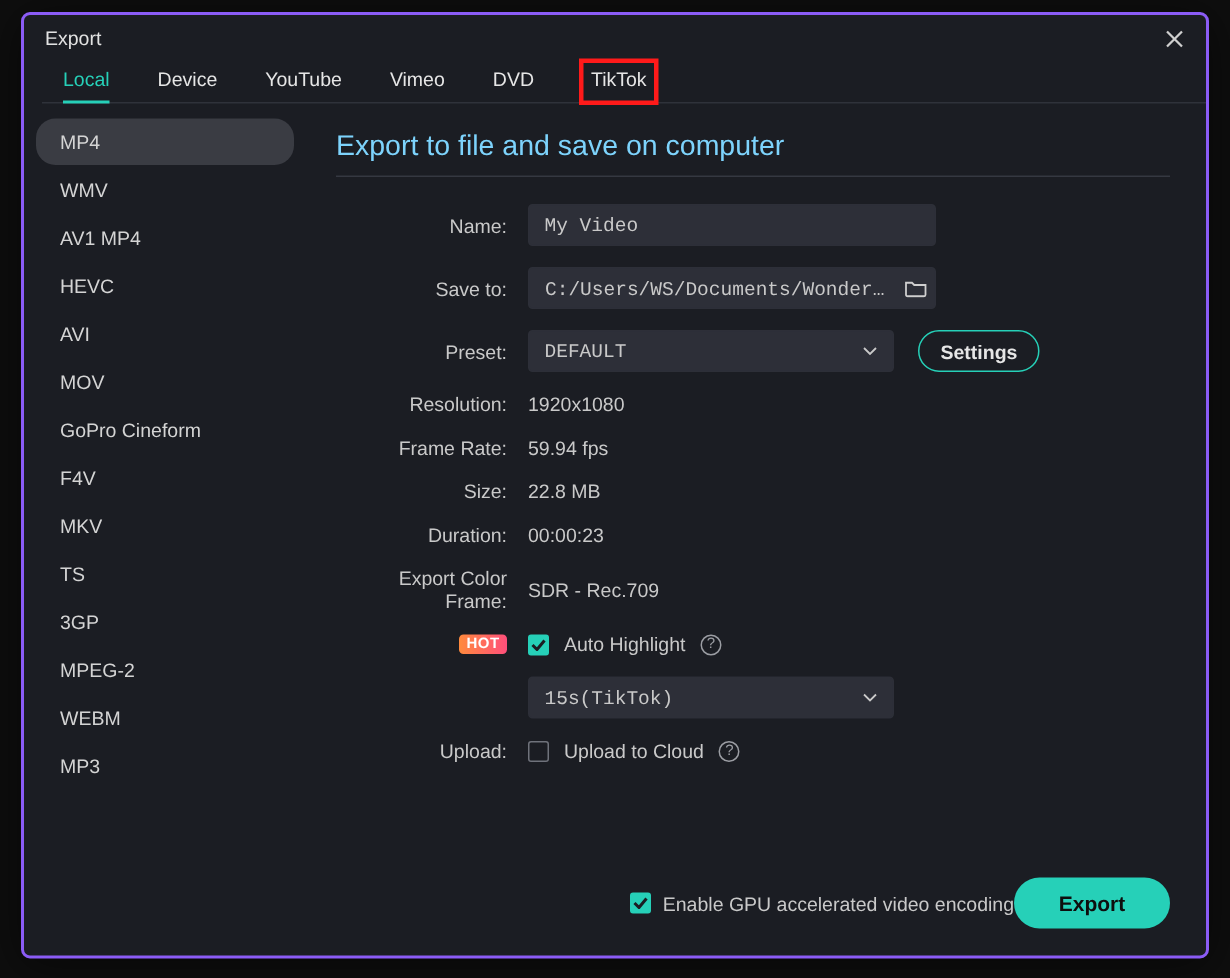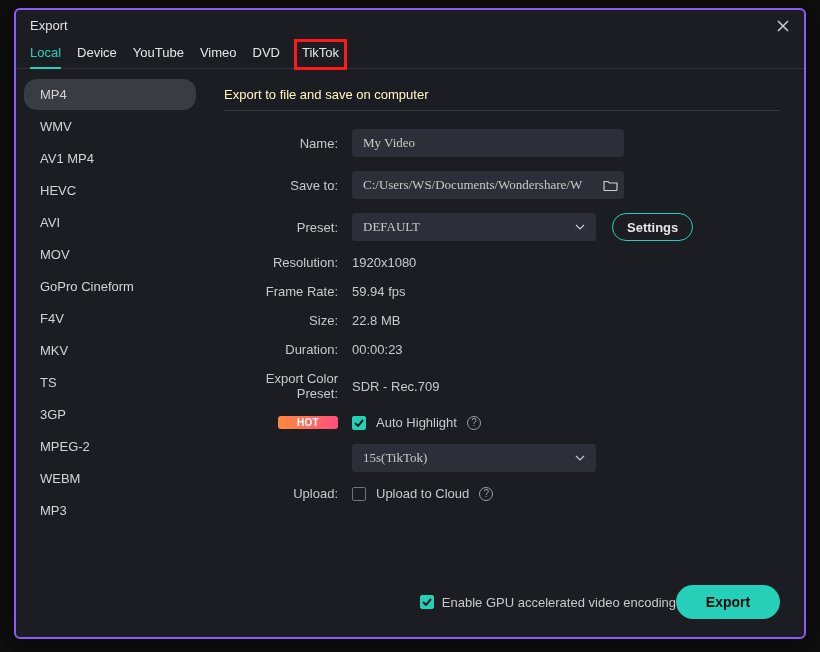--- a/index.html
+++ b/index.html
@@ -30,23 +30,24 @@
   }
   .title { font-size: 13px; color: #e2e2e2; }
   .close-icon {
     width: 14px; height: 14px;
     cursor: pointer;
     color: #cfcfcf;
   }
   .close-icon svg { width: 14px; height: 14px; }
   .tabs {
     display: flex;
-    gap: 16px;
+    gap: 32px;
     padding: 10px 14px 0 14px;
     border-bottom: 1px solid #2f323a;
+    margin-left: 12px;
   }
   .tab {
     padding-bottom: 8px;
     cursor: pointer;
     color: #e6e6e6;
     font-size: 13px;
     position: relative;
   }
   .tab.active {
     color: #26d0b8;
@@ -78,22 +79,22 @@
     font-size: 13px;
     margin-bottom: 1px;
   }
   .sidebar-item.active { background: #3a3c43; }
   .main {
     flex: 1;
     padding: 18px 30px 0 20px;
     position: relative;
   }
   .section-heading {
-    color: #fef9c3;
-    font-size: 13px;
+    color: #7dd3fc;
+    font-size: 19px;
     padding-bottom: 8px;
     border-bottom: 1px solid #353841;
     margin-bottom: 18px;
     margin-right: -6px;
   }
   .form-row {
     display: flex;
     align-items: center;
     margin-bottom: 14px;
   }
@@ -106,21 +107,21 @@
   }
   .form-value { color:#c9c9c9; font-size:13px; }
   .text-input, .select-input {
     background: #2d2f38;
     border: 1px solid #2d2f38;
     border-radius: 3px;
     color: #c9c9c9;
     height: 28px;
     padding: 0 10px;
     font-size: 13px;
-    font-family: Liberation Serif, serif;
+    font-family: Liberation Mono, monospace;
   }
   .text-input { width: 272px; }
   .path-input-wrap {
     position: relative; width: 272px;
   }
   .path-input { width: 272px; padding-right: 30px; text-overflow: ellipsis; white-space: nowrap; overflow:hidden; }
   .folder-icon {
     position: absolute; right: 6px; top: 50%; transform: translateY(-50%);
     color: #cfcfcf; cursor:pointer;
   }
@@ -140,21 +141,21 @@
     height: 28px;
     padding: 0 14px;
     font-size: 13px;
     cursor: pointer;
     font-weight: 600;
   }
   .hot-badge {
     background: linear-gradient(90deg,#ff8a3d,#ff4f7b);
     color:#fff;
     font-size:10px; font-weight:700;
-    padding:1px 19px; border-radius:3px;
+    padding:1px 5px; border-radius:3px;
     letter-spacing:.3px;
   }
   .checkbox {
     width:14px; height:14px; border:1px solid #26d0b8; border-radius:2px;
     display:inline-flex; align-items:center; justify-content:center;
     background:#26d0b8; cursor:pointer; flex-shrink:0;
   }
   .checkbox.unchecked { background:transparent; border-color:#6f727b; }
   .checkbox svg { width:10px; height:8px; }
   .help-icon {
@@ -268,21 +269,21 @@
         <div class="form-label">Size:</div>
         <div class="form-value">22.8 MB</div>
       </div>
 
       <div class="form-row">
         <div class="form-label">Duration:</div>
         <div class="form-value">00:00:23</div>
       </div>
 
       <div class="form-row">
-        <div class="form-label">Export Color Preset:</div>
+        <div class="form-label">Export Color Frame:</div>
         <div class="form-value">SDR - Rec.709</div>
       </div>
 
       <div class="form-row">
         <div class="form-label" style="display:flex;justify-content:flex-end;">
           <span class="hot-badge">HOT</span>
         </div>
         <div style="display:flex;align-items:center;gap:10px;">
           <span class="checkbox">
             <svg viewBox="0 0 10 8" stroke="#1b1d23" stroke-width="2" fill="none">

